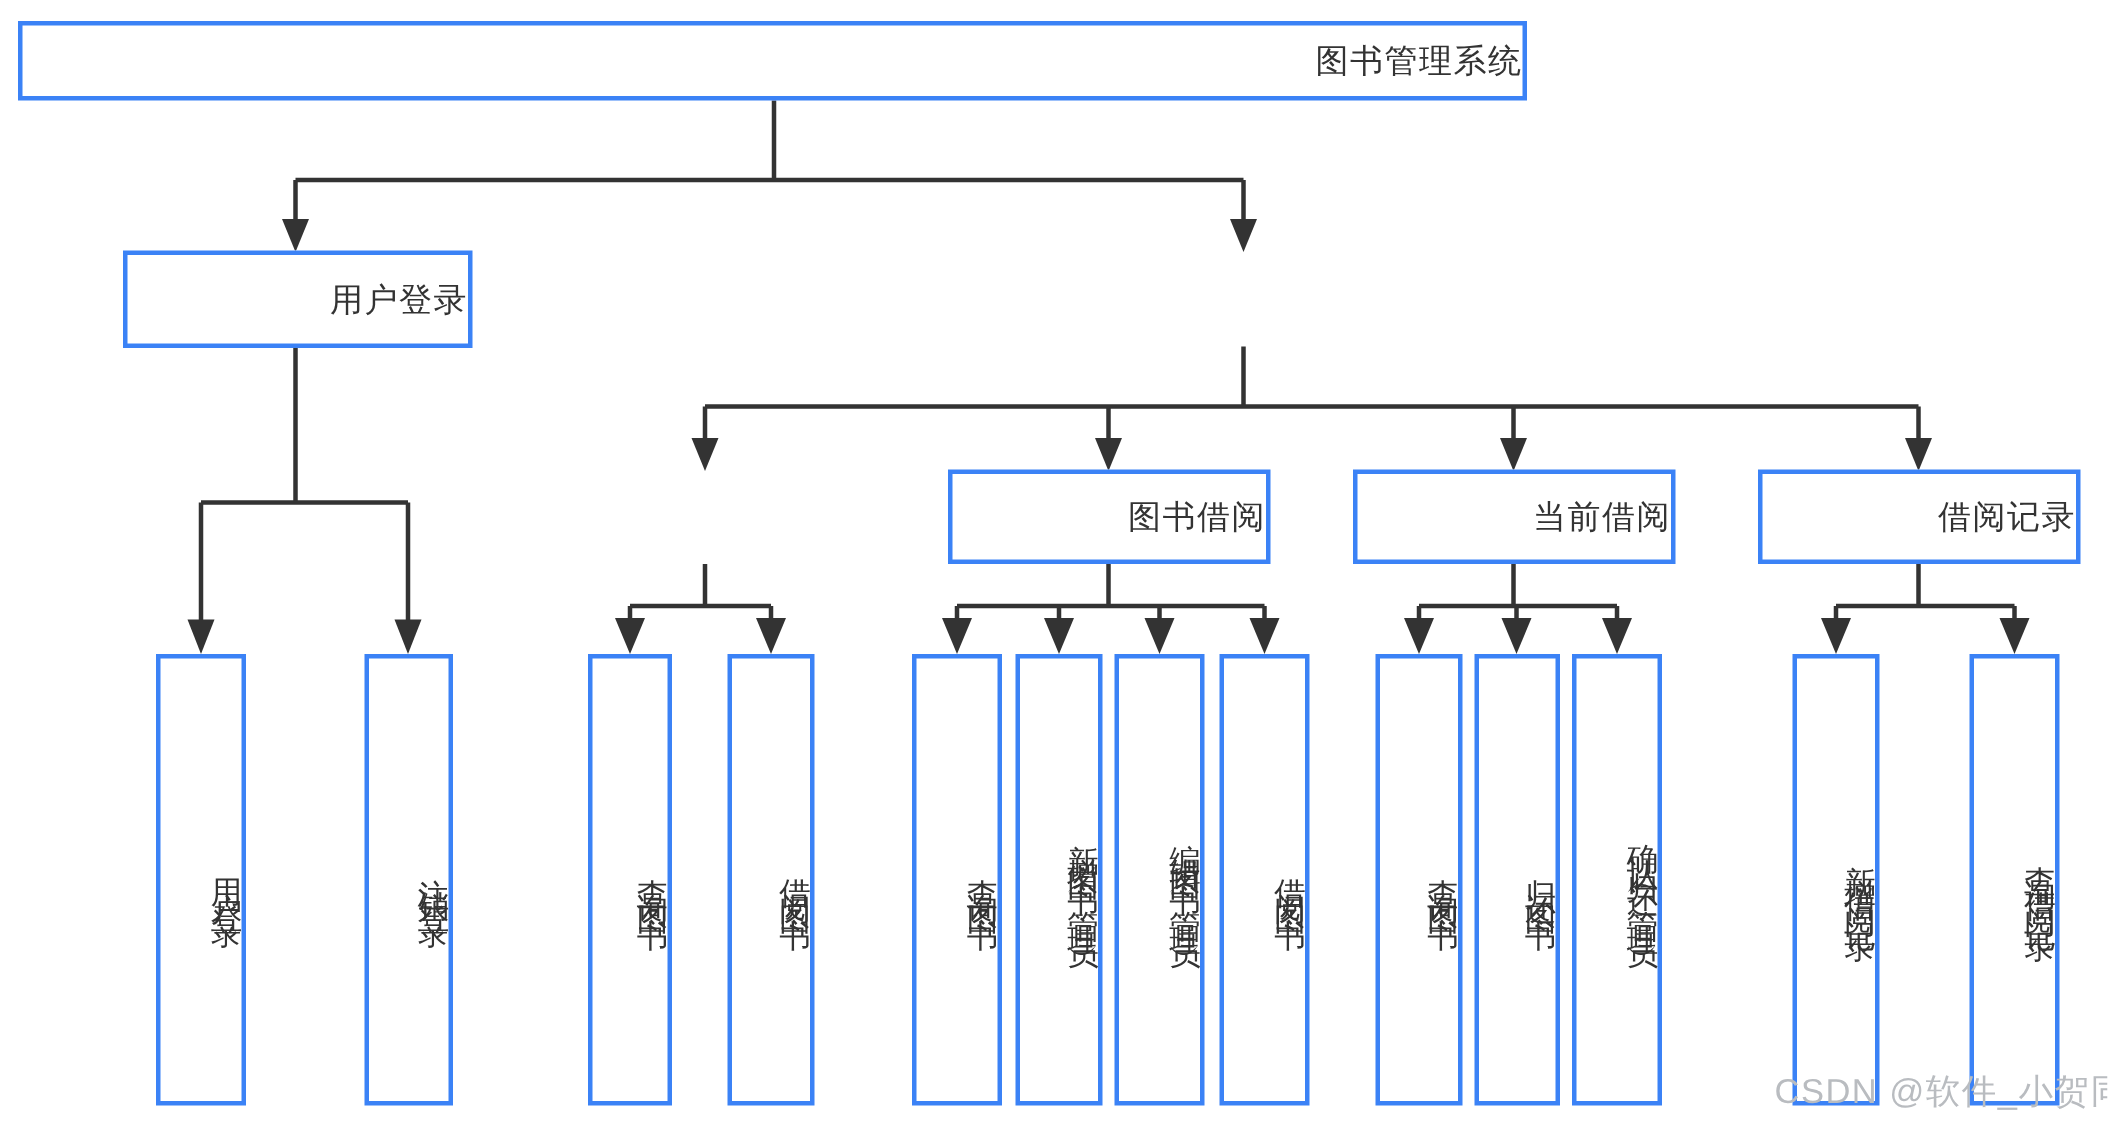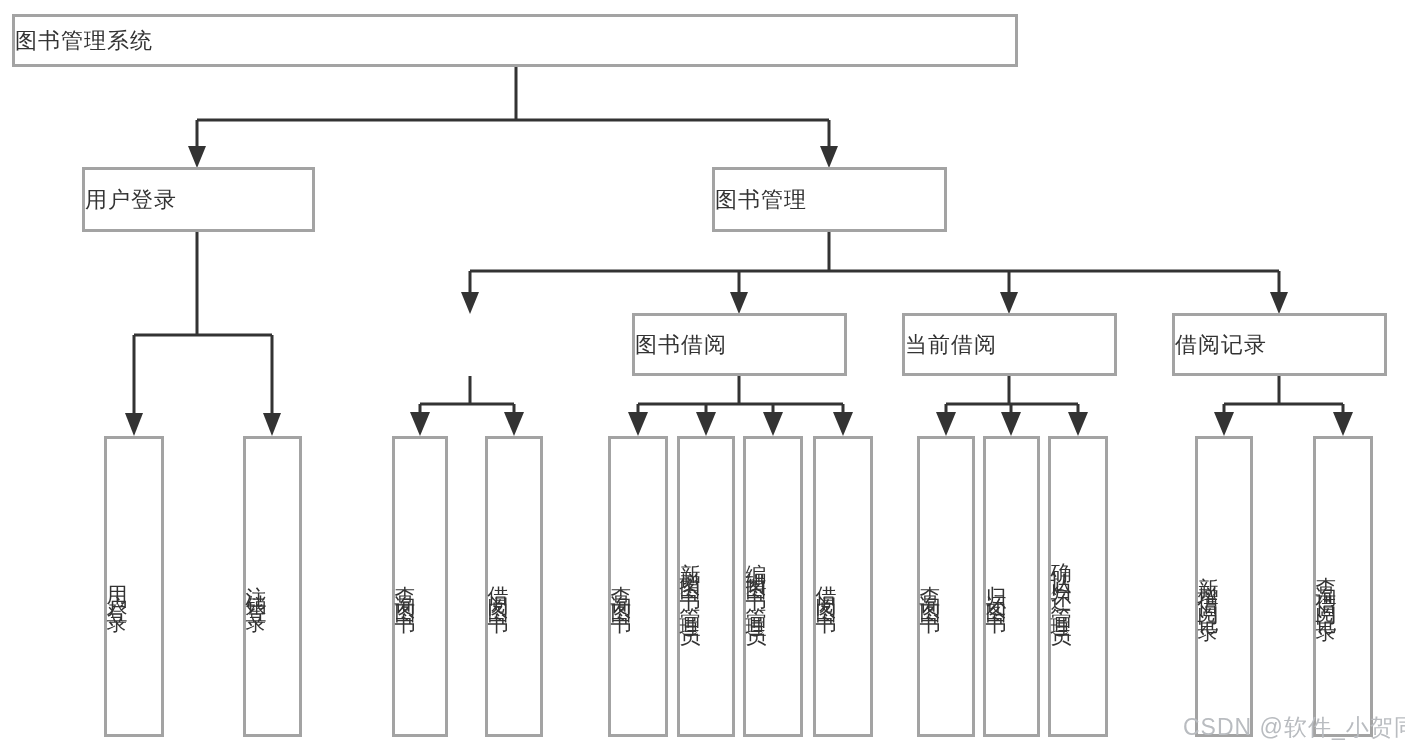--- a/index.html
+++ b/index.html
@@ -18,25 +18,25 @@
   svg.connectors {
     position: absolute;
     left: 0;
     top: 0;
     width: 1405px;
     height: 747px;
   }
   .node {
     position: absolute;
     box-sizing: border-box;
-    border: 3px solid #a3a3a3;
+    border: 3px solid #3b82f6;
     background: #ffffff;
     display: flex;
     align-items: center;
-    justify-content: flex-start;
+    justify-content: flex-end;
     color: #333333;
   }
   .node.h {
     font-size: 22px;
     line-height: 1;
     letter-spacing: 1px;
   }
   .node.v {
     font-size: 21px;
   }
@@ -109,23 +109,20 @@
     </g>
   </svg>
 
   <div class="node h" style="left:12px; top:14px; width:1006px; height:53px;">
     <span>图书管理系统</span>
   </div>
 
   <div class="node h" style="left:82px; top:167px; width:233px; height:65px;">
     <span>用户登录</span>
   </div>
-  <div class="node h" style="left:712px; top:167px; width:235px; height:65px;">
-    <span>图书管理</span>
-  </div>
 
   <div class="node h" style="left:632px; top:313px; width:215px; height:63px;">
     <span>图书借阅</span>
   </div>
   <div class="node h" style="left:902px; top:313px; width:215px; height:63px;">
     <span>当前借阅</span>
   </div>
   <div class="node h" style="left:1172px; top:313px; width:215px; height:63px;">
     <span>借阅记录</span>
   </div>

